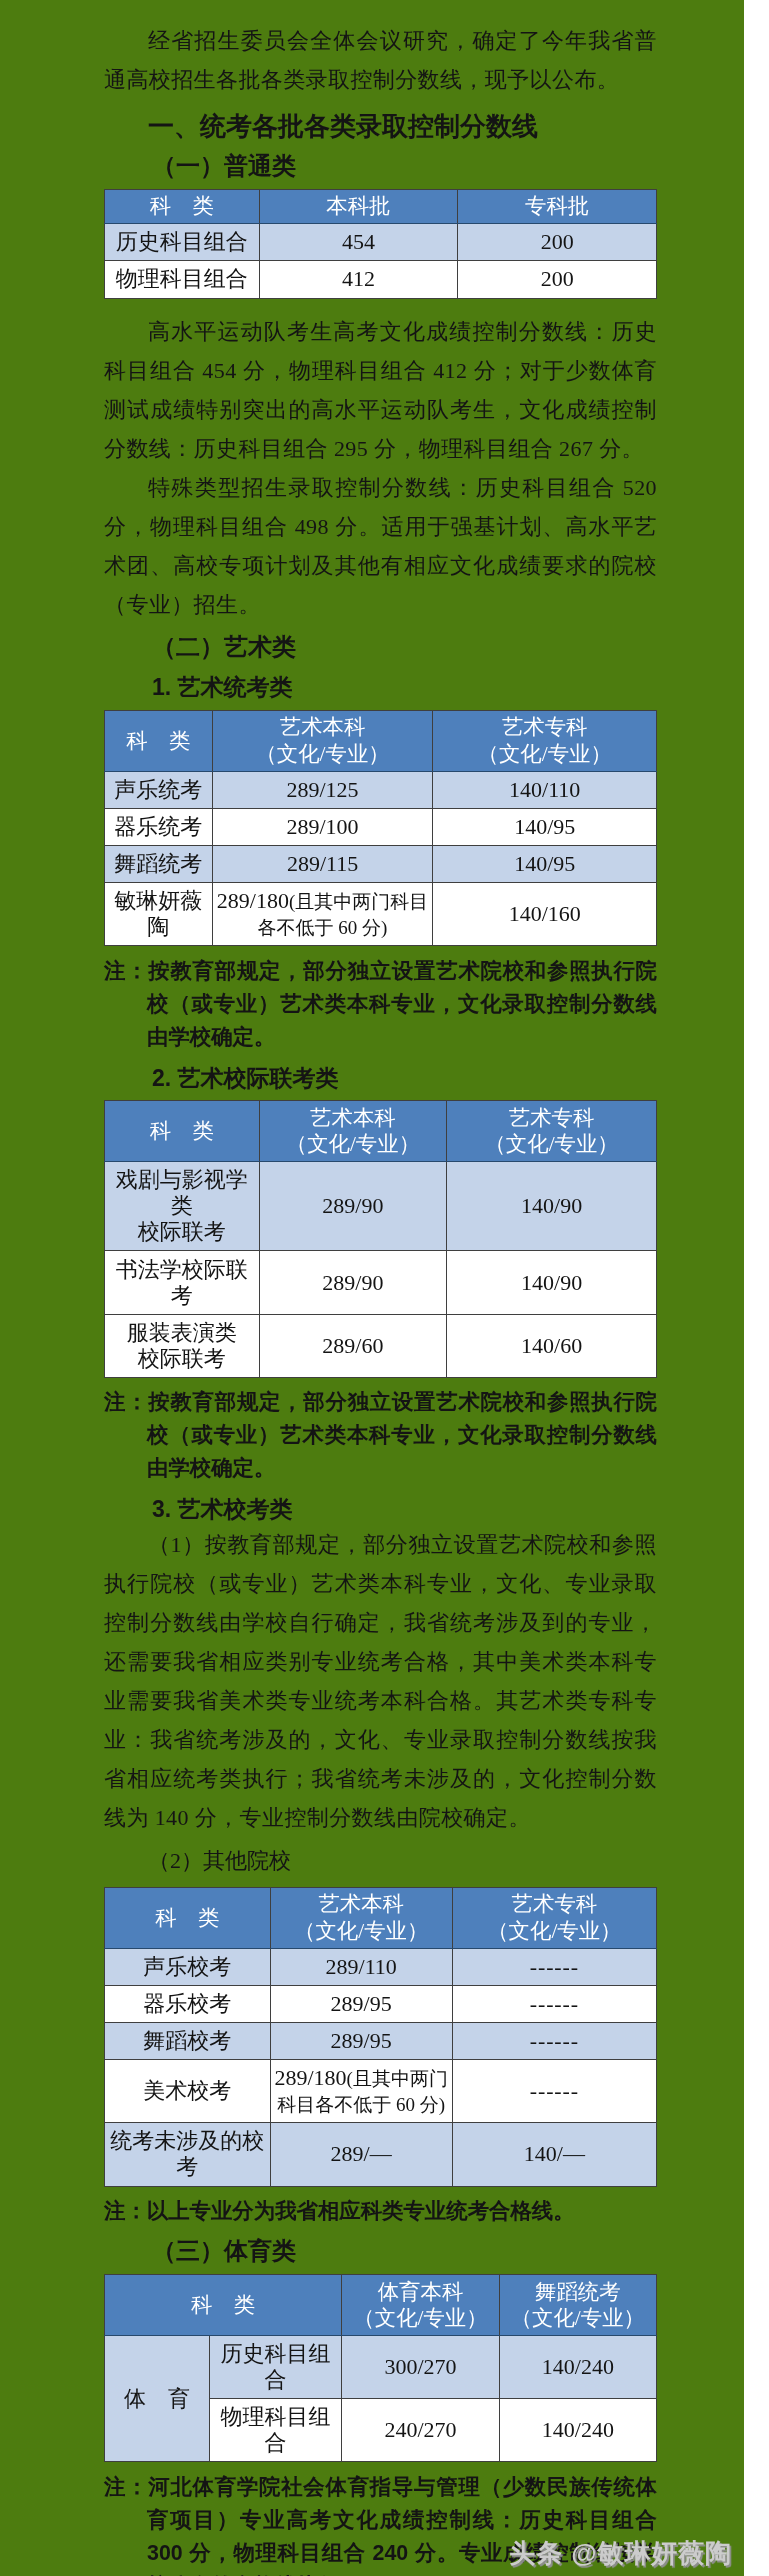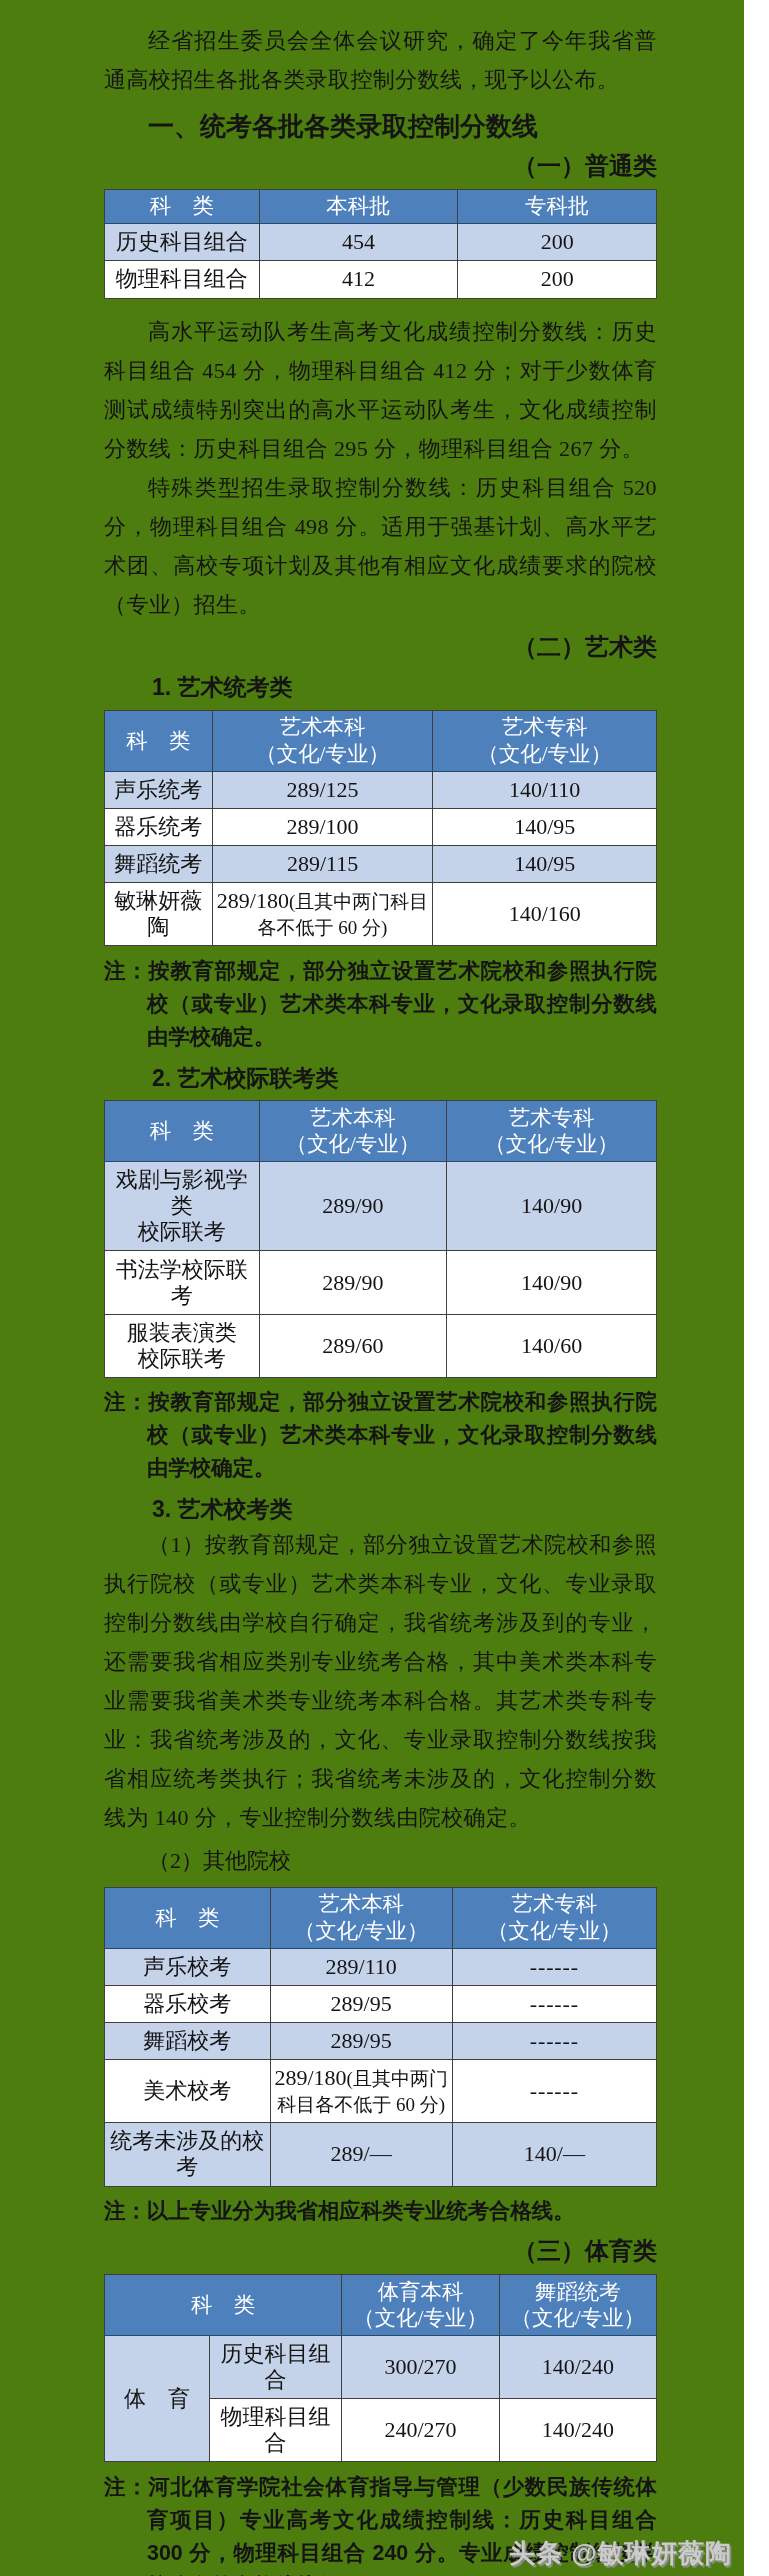--- a/index.html
+++ b/index.html
@@ -7,21 +7,21 @@
   .page{position:relative;width:744px;height:2576px;overflow:hidden;box-sizing:border-box;
         padding:20.5px 87px 0 104px;background:#4d7c0f;}
   
   .body-para{margin:0;font-size:22px;line-height:39px;text-align:justify;
              text-indent:44px;letter-spacing:0.4px;}
   .body-para.mt{margin-top:13.7px;}
   
   .h1{margin:10.3px 0 0;font-family:"Liberation Sans","DejaVu Sans",sans-serif;
       font-weight:700;font-size:26px;line-height:34px;padding-left:44px;}
   .h2{margin:6.8px 0 0;font-family:"Liberation Sans","DejaVu Sans",sans-serif;
-      font-weight:700;font-size:24px;line-height:32.5px;padding-left:48px;text-align:right;}
+      font-weight:700;font-size:24px;line-height:32.5px;padding-left:48px;}
   .h3{margin:8.6px 0 0;font-family:"Liberation Sans","DejaVu Sans",sans-serif;
       font-weight:700;font-size:23px;line-height:31px;padding-left:48px;}
   .other-heading{margin:5.1px 0 0;font-size:22px;line-height:38px;text-indent:44px;}
   
   .note{margin:8.6px 0 0;font-family:"Liberation Sans","DejaVu Sans",sans-serif;
         font-weight:700;font-size:21.4px;line-height:33px;text-align:justify;
         padding-left:43px;text-indent:-43px;}
   
   table.t{width:100%;border-collapse:collapse;table-layout:fixed;margin-top:6.8px;}
   table.t th,table.t td{border:0.9px solid #3f3f3f;text-align:center;vertical-align:middle;

